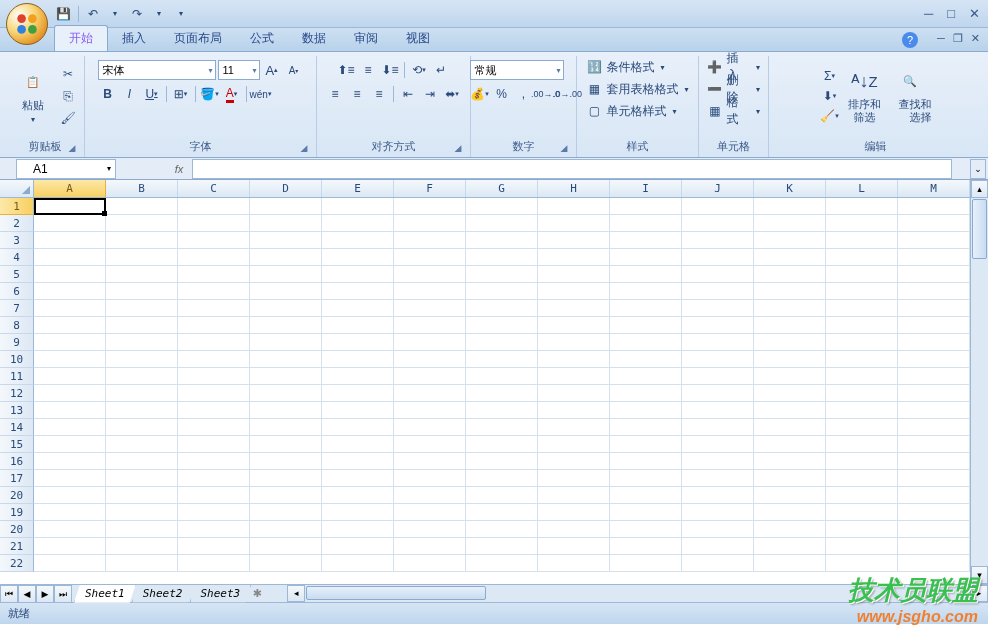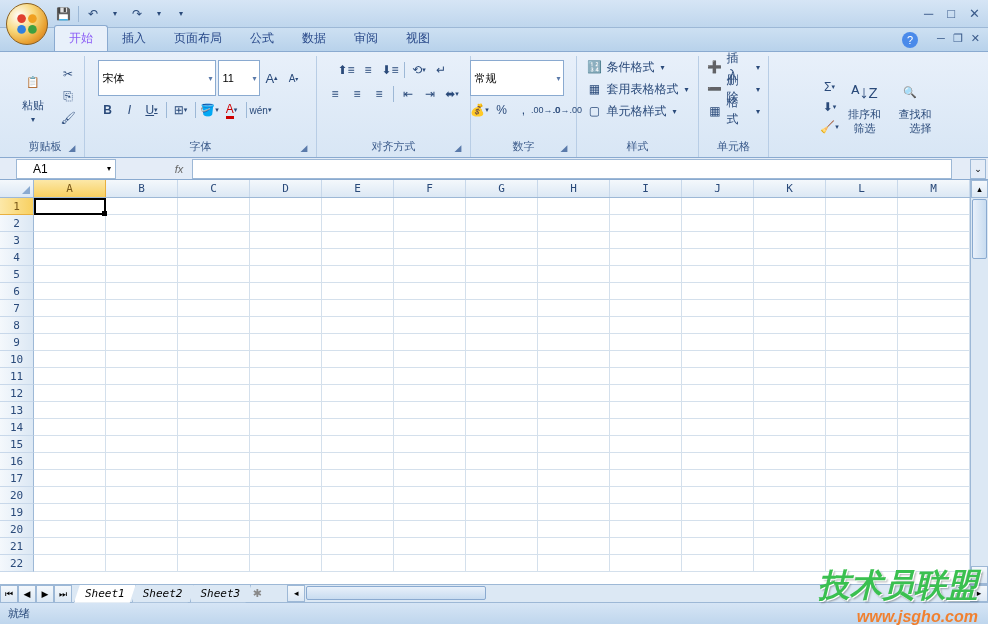--- a/index.html
+++ b/index.html
@@ -31,21 +31,21 @@
 .group-body { flex: 1; display: flex; align-items: center; gap: 4px; }
 .group-label { font-size: 11px; color: #3a5a8a; padding: 3px 0; text-align: center; width: 100%; position: relative; }
 .group-label .dlg { position: absolute; right: 0; bottom: 2px; width: 12px; height: 12px; font-size: 9px; color: #5a7aaa; cursor: pointer; }
 
 .bigbtn { display: flex; flex-direction: column; align-items: center; justify-content: center; width: 42px; height: 72px; cursor: pointer; font-size: 11px; color: #2a4a7a; gap: 2px; }
 .bigbtn .icn { width: 28px; height: 28px; display: flex; align-items: center; justify-content: center; }
 .smbtn { width: 20px; height: 20px; display: flex; align-items: center; justify-content: center; cursor: pointer; font-size: 12px; color: #2a4a7a; border: 1px solid transparent; }
 .col { display: flex; flex-direction: column; gap: 2px; }
 .row { display: flex; gap: 2px; align-items: center; }
 
-.combo { height: 36px; border: 1px solid #8aaad0; background: #fff; font-size: 11px; display: flex; align-items: center; padding: 0 4px; position: relative; }
+.combo { height: 20px; border: 1px solid #8aaad0; background: #fff; font-size: 11px; display: flex; align-items: center; padding: 0 4px; position: relative; }
 .combo .dd { position: absolute; right: 2px; font-size: 8px; color: #5a7aaa; cursor: pointer; }
 
 .listbtn { display: flex; align-items: center; height: 22px; font-size: 12px; color: #2a4a7a; cursor: pointer; gap: 4px; padding: 0 2px; }
 .listbtn .icn { width: 16px; height: 16px; display: flex; align-items: center; justify-content: center; }
 .listbtn .dd { font-size: 8px; margin-left: 2px; }
 
 
 .fbar { height: 22px; background: #e4ecf7; border-bottom: 1px solid #8aaad0; display: flex; align-items: center; }
 .namebox { width: 100px; height: 20px; background: #fff; border: 1px solid #9db8d6; margin-left: 16px; display: flex; align-items: center; padding: 0 16px; font-size: 12px; font-family: monospace; position: relative; }
 .namebox .dd { position: absolute; right: 4px; font-size: 8px; cursor: pointer; }
@@ -84,21 +84,21 @@
 .sheettab.active { background: #fff; border-bottom-color: #fff; z-index: 1; }
 .newsheet { width: 20px; font-size: 11px; text-align: center; cursor: pointer; color: #888; }
 .hscroll { flex: 1; display: flex; margin-left: 20px; }
 .hscroll .arr { width: 18px; height: 17px; background: linear-gradient(#f4f8fc, #dce8f4); border: 1px solid #9db8d6; text-align: center; font-size: 9px; line-height: 15px; cursor: pointer; }
 .hscroll .track { flex: 1; background: #dce8f4; position: relative; }
 .hscroll .thumb { position: absolute; left: 1px; top: 1px; width: 180px; height: 14px; background: linear-gradient(#e8f0fa, #c8dcf0); border: 1px solid #8aaad0; border-radius: 2px; cursor: pointer; }
 
 
 .statusbar { height: 22px; background: linear-gradient(#d6e5f5, #bfd6ed); border-top: 1px solid #9db8d6; display: flex; align-items: center; padding: 0 8px; font-size: 11px; color: #2a4a7a; }
 
-.watermark { position: absolute; right: 10px; bottom: 28px; font-size: 32px; font-weight: bold; font-style: italic; color: #3ac050; text-shadow: 1px 1px 0 #fff, 2px 2px 2px rgba(0,0,0,0.3); }
+.watermark { position: absolute; right: 10px; bottom: 28px; font-size: 26px; font-weight: bold; font-style: italic; color: #3ac050; text-shadow: 1px 1px 0 #fff, 2px 2px 2px rgba(0,0,0,0.3); }
 .watermark-url { position: absolute; right: 10px; bottom: 10px; font-size: 16px; font-weight: bold; color: #f08030; font-style: italic; }
 </style>
 </head>
 <body>
 
 <div class="titlebar">
   <div class="office-btn">
     <svg viewBox="0 0 24 24">
         <circle cx="7" cy="7" r="4" fill="#e04030"></circle>
         <circle cx="17" cy="7" r="4" fill="#f0a020"></circle>
@@ -283,20 +283,21 @@
       </div>
       <div class="bigbtn">
         <span class="icn" style="font-size:18px">ᴬ↓<sub>Z</sub></span>
         <span style="text-align:center;line-height:1.2">排序和筛选</span>
       </div>
       <div class="bigbtn">
         <span class="icn">🔍</span>
         <span style="text-align:right;line-height:1.2">查找和选择</span>
       </div>
     </div>
+    <div class="group-label">编辑</div>
   </div>
 </div>
 
 <div class="fbar">
   <div class="namebox">
       <span>A1</span>
       <span class="dd">▾</span>
     </div>
   <span class="fxbtn">fx</span>
   <div class="finput"></div>

